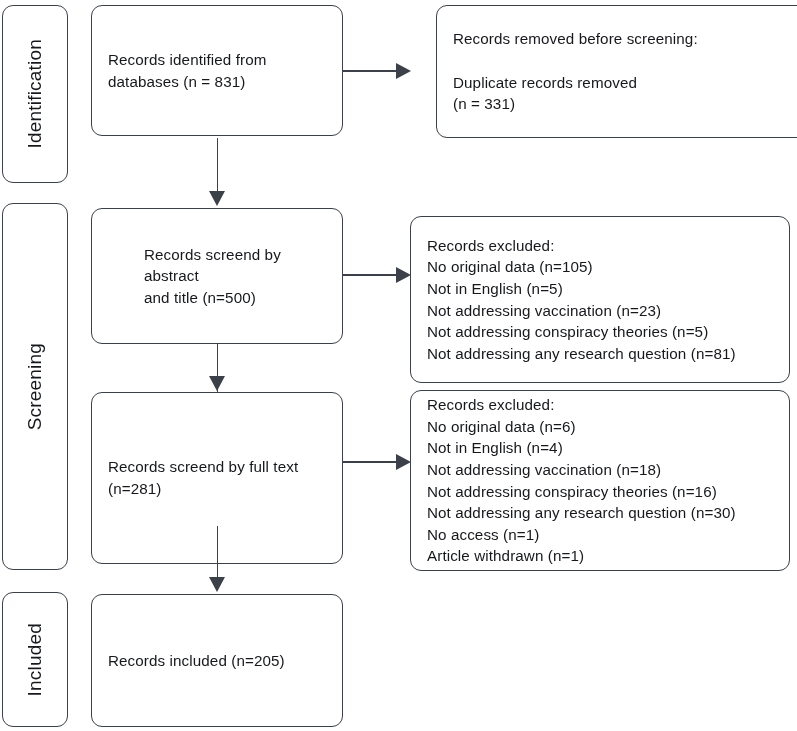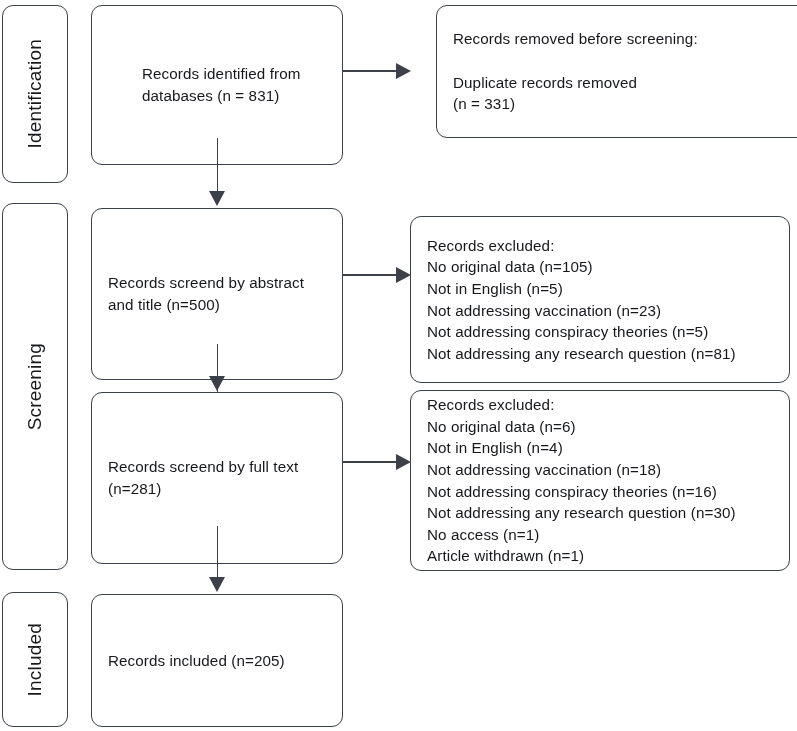--- a/index.html
+++ b/index.html
@@ -88,39 +88,39 @@
   </div>
 
   <div class="stage" style="left:2px; top:203px; width:66px; height:367px;">
     <span class="stage-label">Screening</span>
   </div>
 
   <div class="stage" style="left:2px; top:592px; width:66px; height:135px;">
     <span class="stage-label">Included</span>
   </div>
 
-  <div class="box" style="left:91px; top:5px; width:252px; height:160px;padding-left:34px;">
+  <div class="box" style="left:91px; top:5px; width:252px; height:131px;">
     <span class="box-text">Records identified from
 databases (n = 831)</span>
   </div>
 
   <div class="box" style="left:410px; top:5px; width:380px; height:133px;margin-left:26px;">
     <span class="box-text">Records removed before  screening:
 
 Duplicate records removed
 (n = 331)</span>
   </div>
 
   <div class="conn conn-h" style="left:343px; top:70px; width:54px;"></div>
   <div class="arrow-right" style="left:396px; top:62.5px;"></div>
 
   <div class="conn conn-v" style="left:216.5px; top:138px; height:54px;"></div>
   <div class="arrow-down" style="left:208.5px; top:191px;"></div>
 
-  <div class="box" style="left:91px; top:208px; width:252px; height:172px;">
+  <div class="box" style="left:91px; top:208px; width:252px; height:136px;padding-left:36px;">
     <span class="box-text">Records screend by abstract
 and title (n=500)</span>
   </div>
 
   <div class="box" style="left:410px; top:216px; width:380px; height:167px; align-items:center;">
     <span class="box-text">Records excluded:
 No original data (n=105)
 Not in English (n=5)
 Not addressing vaccination (n=23)
 Not addressing conspiracy theories (n=5)

